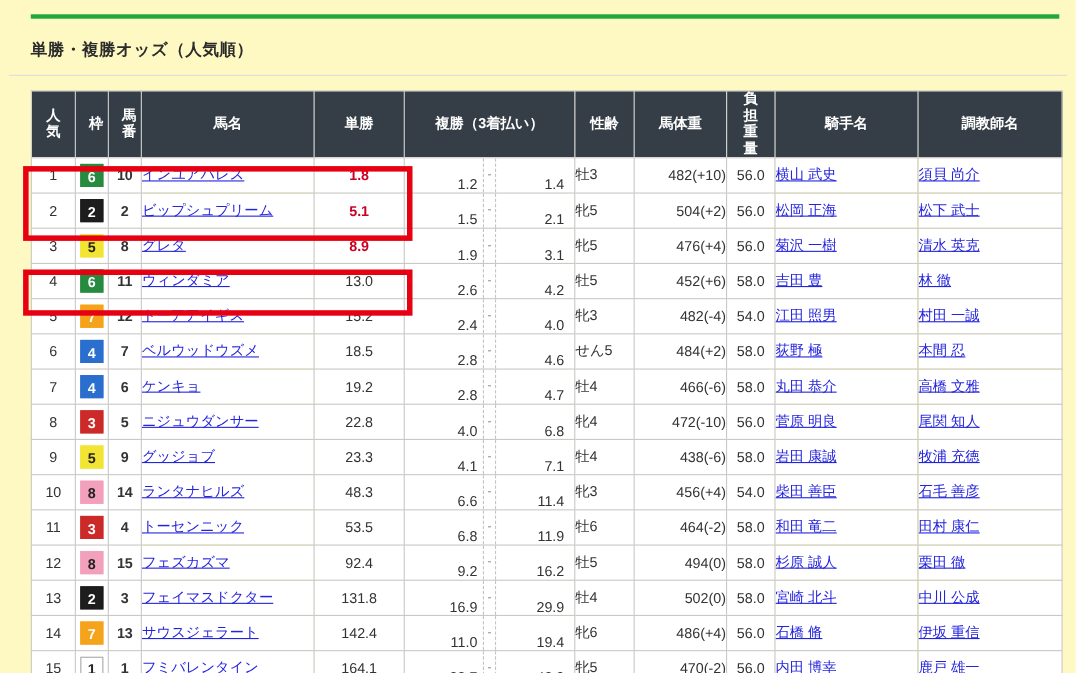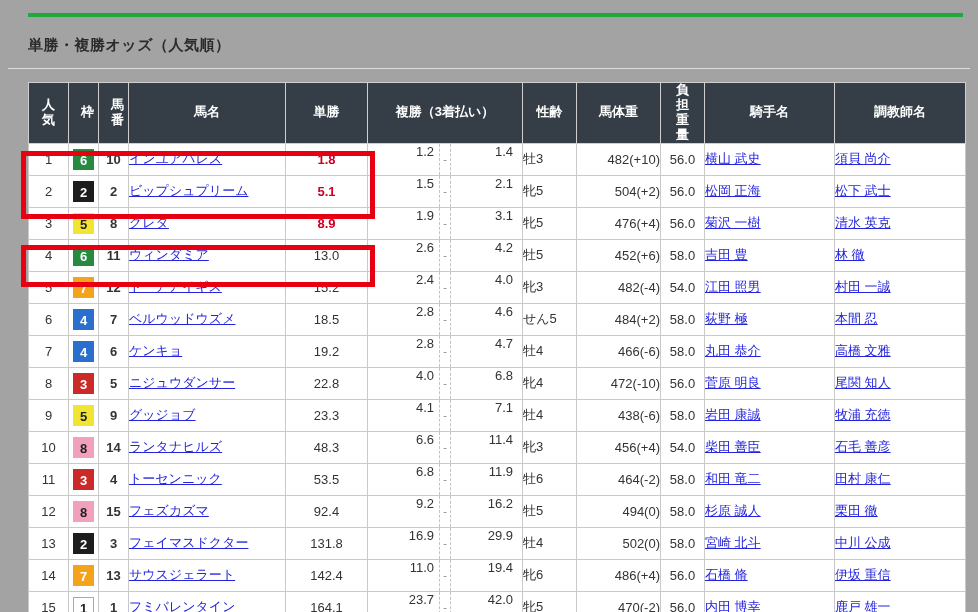--- a/index.html
+++ b/index.html
@@ -2,36 +2,36 @@
 <html style="--accent: #1fa83c; --link: #2424dd; --hot: #cc0022; --box: #e60012;"><head>
 <meta charset="utf-8">
 <style>
   :root{
     --accent:#1fa83c; --hot:#cc0022; --box:#e60012; --link:#2424dd;
     --grid:#c9c9c9; --headbg:#353e46;
   }
   *{box-sizing:border-box;}
   html,body{margin:0;padding:0;background:#fff;}
   body{font-family:"Liberation Sans","DejaVu Sans",sans-serif;color:#333;}
-  .page{position:relative;width:978px;height:612px;background:#a3a3a3;overflow:hidden;}
+  .page{position:relative;width:978px;height:612px;background:#fef9c3;overflow:hidden;}
   .accent-bar{position:absolute;left:28px;top:13px;width:935px;height:4px;background:var(--accent);}
   .page-title{position:absolute;left:28px;top:26px;font-size:15px;font-weight:bold;color:#2b2b2b;letter-spacing:.5px;}
   .divider{position:absolute;left:8px;top:68px;width:962px;border-top:1px solid #ddd;}
   table.odds{position:absolute;left:28px;top:82px;width:937px;border-collapse:collapse;table-layout:fixed;font-size:13px;}
   table.odds th{background:var(--headbg);color:#fff;font-weight:bold;height:38px;border:1px solid #cfcfcf;padding:0 12px;text-align:center;line-height:1.15;}
   table.odds td{height:32px;border:1px solid var(--grid);padding:0;background:#fff;color:#333;}
   td.c-rank{background:#f1f1ef;text-align:center;color:#222;}
   td.c-waku{text-align:center;}
   .waku{display:inline-block;width:21px;height:21px;line-height:21px;text-align:center;font-weight:bold;font-size:13px;vertical-align:middle;}
   td.c-num{text-align:center;color:#222;font-weight:bold;}
   td.c-name,td.c-jockey,td.c-trainer{text-align:left;padding-left:9px;overflow:hidden;white-space:nowrap;}
   a.cell-link{color:var(--link);text-decoration:underline;cursor:pointer;}
   td.c-win{text-align:center;padding-right:13px;}
   td.c-win.hot{color:var(--hot);font-weight:bold;}
-  td.c-place .place-wrap{display:flex;align-items:flex-start;height:31px;}
+  td.c-place .place-wrap{display:flex;align-items:flex-end;height:31px;}
   .pl-low{flex:0 0 71px;text-align:right;padding-right:5px;}
   .pl-mid{flex:0 0 12px;height:100%;display:flex;align-items:center;justify-content:center;border-left:1px dashed #c4c4c4;border-right:1px dashed #c4c4c4;color:#888;font-size:11px;}
   .pl-high{flex:1;text-align:right;padding-right:9px;}
   td.c-sexage{text-align:left;}
   td.c-weight{text-align:right;padding-left:9px;}
   td.c-carry{text-align:center;}
   .hl-box{position:absolute;border:5px solid var(--box);pointer-events:none;z-index:5;}
   .hl-box-1{left:21px;top:151px;width:354px;height:68px;}
   .hl-box-2{left:21px;top:245px;width:354px;height:42px;}
 </style>

